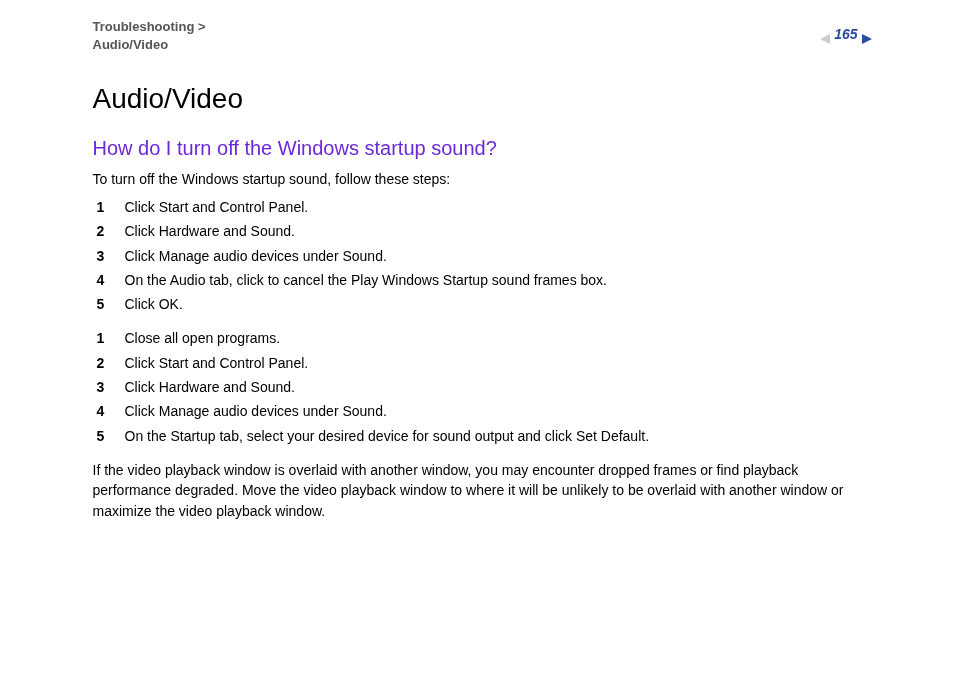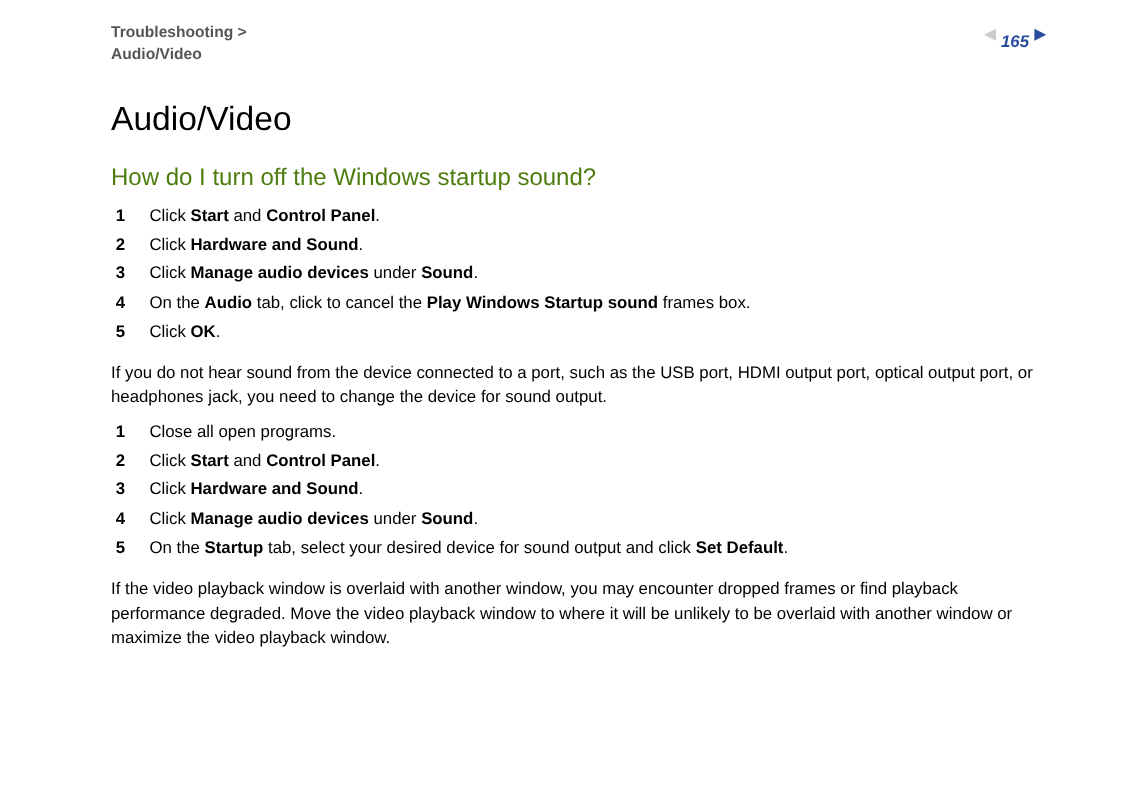--- a/index.html
+++ b/index.html
@@ -1,30 +1,30 @@
 <!DOCTYPE html>
 <html><head>
 <meta charset="utf-8">
 <style>
   html,body{margin:0;padding:0;background:#fff;color:#000;font-family:Arial,Helvetica,sans-serif;font-size:14px;line-height:1.45}
   .page{width:849px;min-height:674px;margin:10px auto;box-sizing:border-box;padding:8px 30px 20px 40px;position:relative}
   .hdr{display:flex;justify-content:space-between;align-items:flex-start;margin-bottom:26px}
   .crumb{font-size:13px;font-weight:700;color:#555;line-height:1.35}
-  .pagenum-wrap{display:flex;align-items:flex-start;gap:4px;margin-top:6px}
+  .pagenum-wrap{display:flex;align-items:flex-end;gap:4px;margin-top:6px}
   .pagenum{color:#2a4d9e;font-weight:700;font-style:italic}
   .tri{width:0;height:0;border-top:5px solid transparent;border-bottom:5px solid transparent}
   .tri-l{border-right:10px solid #ccc}
   .tri-r{border-left:10px solid #2a4d9e}
   h1{font-weight:400;font-size:28px;margin:0 0 14px 0}
-  h2{font-weight:400;color:#4d7c0f;font-size:20px;margin:12px 0 6px 0}
+  h2{font-weight:400;color:#6d28d9;font-size:20px;margin:12px 0 6px 0}
   p{margin:4px 0 8px 0;max-width:870px}
   ol{margin:4px 0 14px 0;padding-left:32px;counter-reset:li}
   ol>li{list-style:none;margin:4px 0;position:relative}
   ol>li::before{counter-increment:li;content:counter(li);position:absolute;left:-28px;font-weight:700}
-  b{font-weight:700}
+  b{font-weight:400}
 </style>
 </head>
 <body>
 
 <div class="page">
 
   <div class="hdr">
     <div class="crumb">
       <span>Troubleshooting &gt;</span><br>
       <span>Audio/Video</span>
@@ -32,29 +32,29 @@
     <div class="pagenum-wrap">
       <span class="tri tri-l"></span>
       <span class="pagenum">165</span>
       <span class="tri tri-r"></span>
     </div>
   </div>
 
   <h1>Audio/Video</h1>
 
   <h2>How do I turn off the Windows startup sound?</h2>
+  <p>To turn off the Windows startup sound, follow these steps:</p>
   <ol>
     <li><span>Click </span><b>Start</b><span> and </span><b>Control Panel</b><span>.</span></li>
     <li><span>Click </span><b>Hardware and Sound</b><span></span><b></b><span>.</span></li>
     <li><span>Click </span><b>Manage audio devices</b><span> under </span><b>Sound</b><span>.</span></li>
     <li><span>On the </span><b>Audio</b><span> tab, click to cancel the </span><b>Play Windows Startup sound</b><span> frames box.</span></li>
     <li><span>Click </span><b>OK</b><span></span><b></b><span>.</span></li>
   </ol>
 
-  <p>If you do not hear sound from the device connected to a port, such as the USB port, HDMI output port, optical output port, or headphones jack, you need to change the device for sound output.</p>
   <ol>
     <li><span>Close all open programs.</span><b></b><span></span><b></b><span></span></li>
     <li><span>Click </span><b>Start</b><span> and </span><b>Control Panel</b><span>.</span></li>
     <li><span>Click </span><b>Hardware and Sound</b><span></span><b></b><span>.</span></li>
     <li><span>Click </span><b>Manage audio devices</b><span> under </span><b>Sound</b><span>.</span></li>
     <li><span>On the </span><b>Startup</b><span> tab, select your desired device for sound output and click </span><b>Set Default</b><span>.</span></li>
   </ol>
 
   <p>If the video playback window is overlaid with another window, you may encounter dropped frames or find playback performance degraded. Move the video playback window to where it will be unlikely to be overlaid with another window or maximize the video playback window.</p>
 

